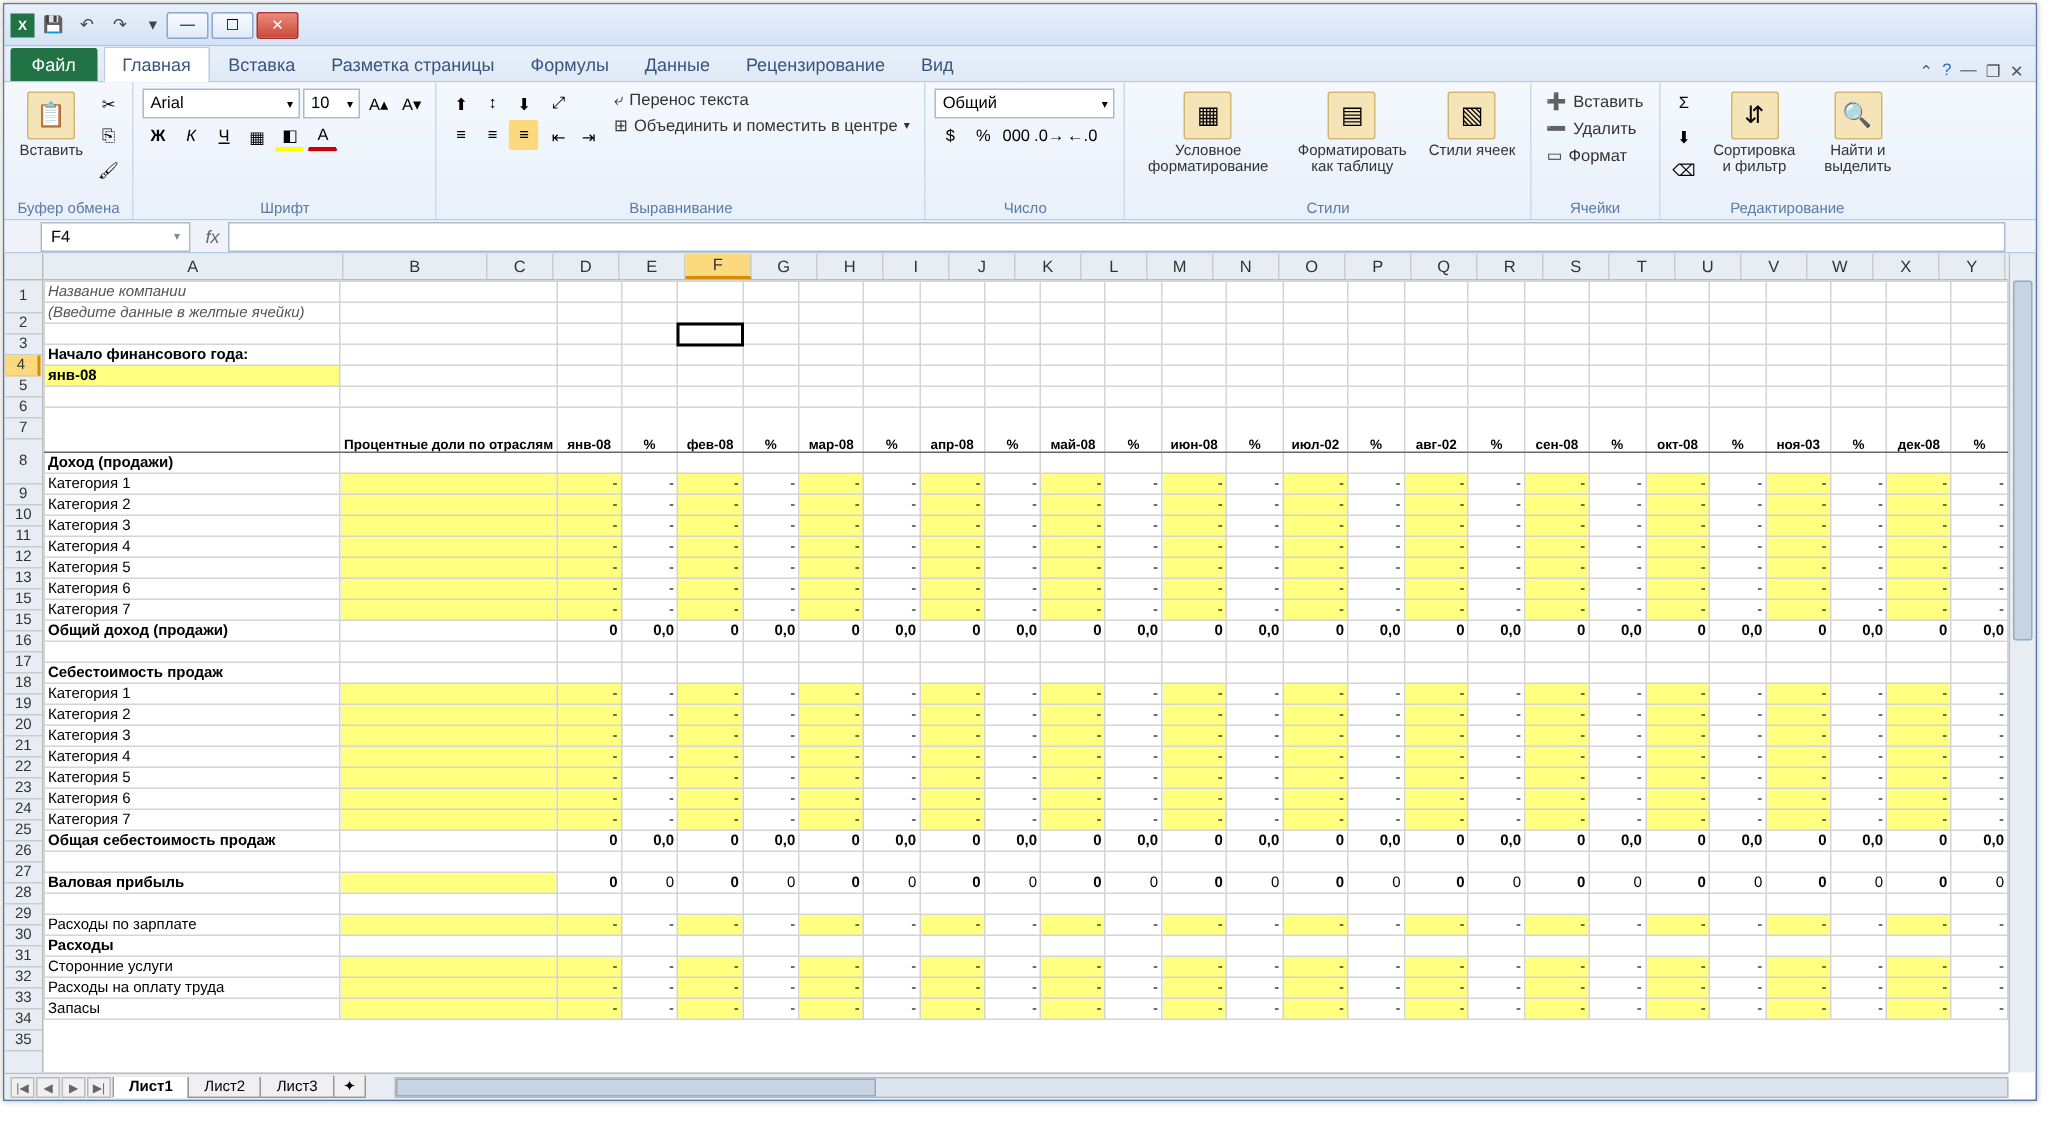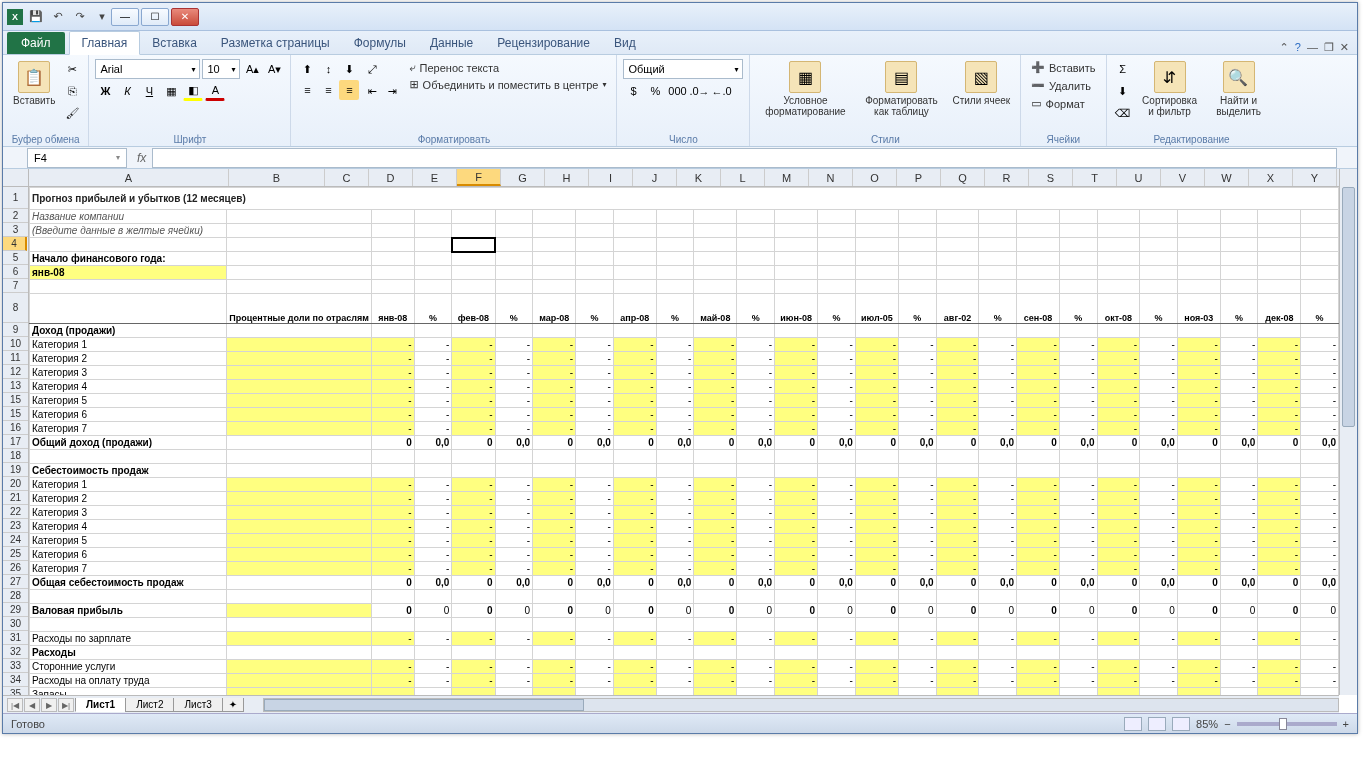--- a/index.html
+++ b/index.html
@@ -183,21 +183,21 @@
               <span>⤶</span>
               <span>Перенос текста</span>
             </div>
           <div class="merge-row">
               <span>⊞</span>
               <span>Объединить и поместить в центре</span>
               <span style="font-size:8px;">▾</span>
             </div>
         </div>
       </div>
-      <div class="group-label">Форматировать</div>
+      <div class="group-label">Выравнивание</div>
     </div>
 
     <div class="ribbon-group">
       <div class="group-content" style="flex-direction:column;gap:2px;">
         <div class="combo number-fmt">
             <span>Общий</span>
             <span style="margin-left:auto;font-size:8px;">▾</span>
           </div>
         <div style="display:flex;gap:2px;">
           <div class="sm-btn">$</div>
@@ -338,23 +338,20 @@
         <div class="row-hdr">30</div>
         <div class="row-hdr">31</div>
         <div class="row-hdr">32</div>
         <div class="row-hdr">33</div>
         <div class="row-hdr">34</div>
         <div class="row-hdr">35</div>
       </div>
     <div class="grid">
       <table id="grid-table">
           <tbody>
-            <tr class="h1">
-              <td colspan="26" class="title-cell">Прогноз прибылей и убытков (12 месяцев)</td>
-            </tr>
             <tr>
               <td class="col-A italic">Название компании</td>
               <td style="width:96px" class=""></td>
               <td style="width:44px" class=""></td>
               <td style="width:40px" class=""></td>
               <td style="width:44px" class=""></td>
               <td style="width:40px" class=""></td>
               <td style="width:44px" class=""></td>
               <td style="width:40px" class=""></td>
               <td style="width:44px" class=""></td>
@@ -524,21 +521,21 @@
               <td style="width:44px">фев-08</td>
               <td style="width:40px">%</td>
               <td style="width:44px">мар-08</td>
               <td style="width:40px">%</td>
               <td style="width:44px">апр-08</td>
               <td style="width:40px">%</td>
               <td style="width:44px">май-08</td>
               <td style="width:40px">%</td>
               <td style="width:44px">июн-08</td>
               <td style="width:40px">%</td>
-              <td style="width:44px">июл-05</td>
+              <td style="width:44px">июл-02</td>
               <td style="width:40px">%</td>
               <td style="width:44px">авг-02</td>
               <td style="width:40px">%</td>
               <td style="width:44px">сен-08</td>
               <td style="width:40px">%</td>
               <td style="width:44px">окт-08</td>
               <td style="width:40px">%</td>
               <td style="width:44px">ноя-03</td>
               <td style="width:40px">%</td>
               <td style="width:44px">дек-08</td>
@@ -1318,27 +1315,13 @@
             <div class="sheet-tab">Лист3</div>
           </div>
         <div class="sheet-tab" style="padding:1px 6px;">✦</div>
       </div>
       <div class="hscroll-track">
           <div class="hscroll-thumb"></div>
         </div>
     </div>
   </div>
 
-  <div class="statusbar">
-    <span>Готово</span>
-    <div class="status-right">
-      <div class="view-btn"></div>
-      <div class="view-btn"></div>
-      <div class="view-btn"></div>
-      <span>85%</span>
-      <span>−</span>
-      <div class="zoom-slider">
-          <div class="zoom-thumb"></div>
-        </div>
-      <span>+</span>
-    </div>
-  </div>
 </div>
 
 </body></html>

